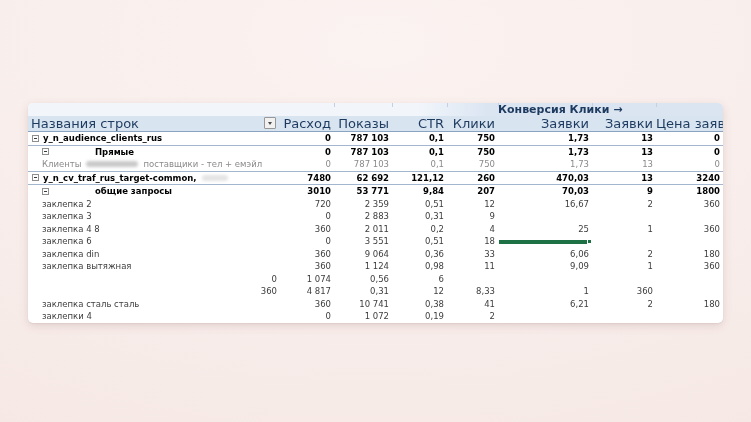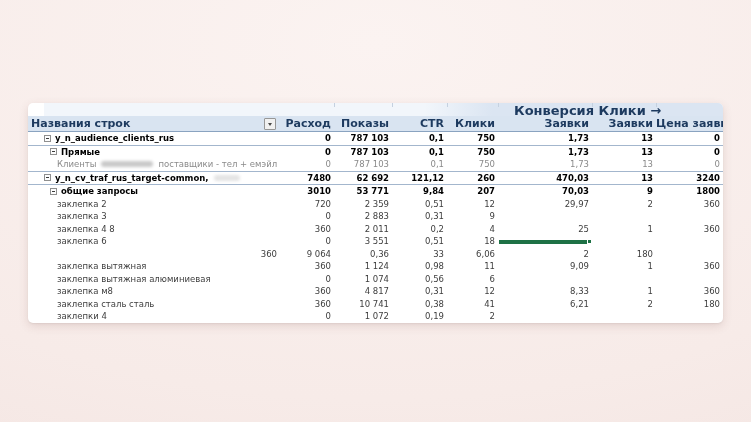--- a/index.html
+++ b/index.html
@@ -13,43 +13,43 @@
     background:radial-gradient(130% 130% at 50% 10%, #fbf3f1 0%, #f7ebe8 65%, #f3e4e1 100%);}
 
   .pivot{
     position:absolute;left:28px;top:103px;width:695px;
     background:#ffffff;border-radius:5px;overflow:hidden;
     box-shadow:0 3px 10px rgba(120,70,60,.16), 0 1px 2px rgba(0,0,0,.06);
   }
   .grid-row{display:grid;grid-template-columns:252px 54px 58px 55px 51px 94px 64px 67px;align-items:center;}
 
   
-  .hdr-top{height:13px;font-size:13px;font-weight:bold;color:#1d3a5f;
-    background:linear-gradient(90deg,#f2f6fb 0%,#f2f6fb 56%,#dbe5f2 66%,#dbe5f2 100%);margin-left:16px;}
+  .hdr-top{height:13px;font-size:11px;font-weight:bold;color:#1d3a5f;
+    background:linear-gradient(90deg,#f2f6fb 0%,#f2f6fb 56%,#dbe5f2 66%,#dbe5f2 100%);}
   .hdr-top .group-label{grid-column:6;text-align:right;padding-right:4px;white-space:nowrap;}
-  .hdr-cols{height:15px;font-size:11px;font-weight:bold;color:#1d3a5f;
+  .hdr-cols{height:15px;font-size:13px;font-weight:normal;color:#1d3a5f;
     background:#d9e4f1;border-bottom:1px solid #8aa3c0;}
   .hdr-cols .corner{padding-left:3px;position:relative;white-space:nowrap;}
   .tick{position:absolute;top:0;width:1px;height:4px;background:#c5d1e0;z-index:3;}
 
   .filter-btn{position:absolute;right:4px;top:1px;width:12px;height:12px;
     background:#f1f1f1;border:1px solid #979797;border-radius:1px;
     display:flex;align-items:center;justify-content:center;box-sizing:border-box;}
   .filter-btn::after{content:"";width:0;height:0;
     border-left:2.5px solid transparent;border-right:2.5px solid transparent;
     border-top:3.5px solid #4a4a4a;}
 
   
   .row{height:12.5px;font-size:8.5px;color:#3d3d3d;line-height:12.5px;}
   .row.bold{font-weight:bold;color:#000;}
   .row.muted{color:#8a8a8a;}
   .row.divider{border-top:1px solid #a3b6cd;}
-  .name{padding-left:16px;display:flex;align-items:center;white-space:nowrap;overflow:hidden;}
-  .name.lvl1{padding-left:22px;}
-  .name.lvl2{padding-left:29px;}
+  .name{padding-left:4px;display:flex;align-items:center;white-space:nowrap;overflow:hidden;}
+  .name.lvl1{padding-left:14px;gap:42px;}
+  .name.lvl2{padding-left:14px;}
   .num{text-align:right;padding-right:3px;position:relative;white-space:nowrap;}
 
   .collapse{width:7px;height:7px;border:1px solid #8f8f8f;background:#fdfdfd;
     margin-right:4px;flex:0 0 auto;position:relative;box-sizing:border-box;}
   .collapse::before{content:"";position:absolute;left:1px;right:1px;top:2px;height:1px;background:#3a3a3a;}
 
   .blur{display:inline-block;height:6px;border-radius:3px;background:#c9c9c9;
     filter:blur(1.5px);margin:0 5px;vertical-align:middle;flex:0 0 auto;}
   .blur.b1{width:52px;}
   .blur.b2{width:26px;opacity:.5;}
@@ -159,21 +159,21 @@
           <div class="num"><span>1800</span></div>
         </div>
         <div class="grid-row row">
           <div class="name lvl2">
             <span>заклепка 2</span>
           </div>
           <div class="num"><span>720</span></div>
           <div class="num"><span>2 359</span></div>
           <div class="num"><span>0,51</span></div>
           <div class="num"><span>12</span></div>
-          <div class="num"><span>29,97</span></div>
+          <div class="num"><span>16,67</span></div>
           <div class="num"><span>2</span></div>
           <div class="num"><span>360</span></div>
         </div>
         <div class="grid-row row">
           <div class="name lvl2">
             <span>заклепка 3</span>
           </div>
           <div class="num"><span>0</span></div>
           <div class="num"><span>2 883</span></div>
           <div class="num"><span>0,31</span></div>
@@ -200,20 +200,23 @@
           </div>
           <div class="num"><span>0</span></div>
           <div class="num"><span>3 551</span></div>
           <div class="num"><span>0,51</span></div>
           <div class="num"><span>18</span></div>
           <div class="num"><div class="sel-box"></div><span></span></div>
           <div class="num"><span></span></div>
           <div class="num"><span></span></div>
         </div>
         <div class="grid-row row">
+          <div class="name lvl2">
+            <span>заклепка din</span>
+          </div>
           <div class="num"><span>360</span></div>
           <div class="num"><span>9 064</span></div>
           <div class="num"><span>0,36</span></div>
           <div class="num"><span>33</span></div>
           <div class="num"><span>6,06</span></div>
           <div class="num"><span>2</span></div>
           <div class="num"><span>180</span></div>
         </div>
         <div class="grid-row row">
           <div class="name lvl2">
@@ -221,35 +224,29 @@
           </div>
           <div class="num"><span>360</span></div>
           <div class="num"><span>1 124</span></div>
           <div class="num"><span>0,98</span></div>
           <div class="num"><span>11</span></div>
           <div class="num"><span>9,09</span></div>
           <div class="num"><span>1</span></div>
           <div class="num"><span>360</span></div>
         </div>
         <div class="grid-row row">
-          <div class="name lvl2">
-            <span>заклепка вытяжная алюминиевая</span>
-          </div>
           <div class="num"><span>0</span></div>
           <div class="num"><span>1 074</span></div>
           <div class="num"><span>0,56</span></div>
           <div class="num"><span>6</span></div>
           <div class="num"><span></span></div>
           <div class="num"><span></span></div>
           <div class="num"><span></span></div>
         </div>
         <div class="grid-row row">
-          <div class="name lvl2">
-            <span>заклепка м8</span>
-          </div>
           <div class="num"><span>360</span></div>
           <div class="num"><span>4 817</span></div>
           <div class="num"><span>0,31</span></div>
           <div class="num"><span>12</span></div>
           <div class="num"><span>8,33</span></div>
           <div class="num"><span>1</span></div>
           <div class="num"><span>360</span></div>
         </div>
         <div class="grid-row row">
           <div class="name lvl2">

